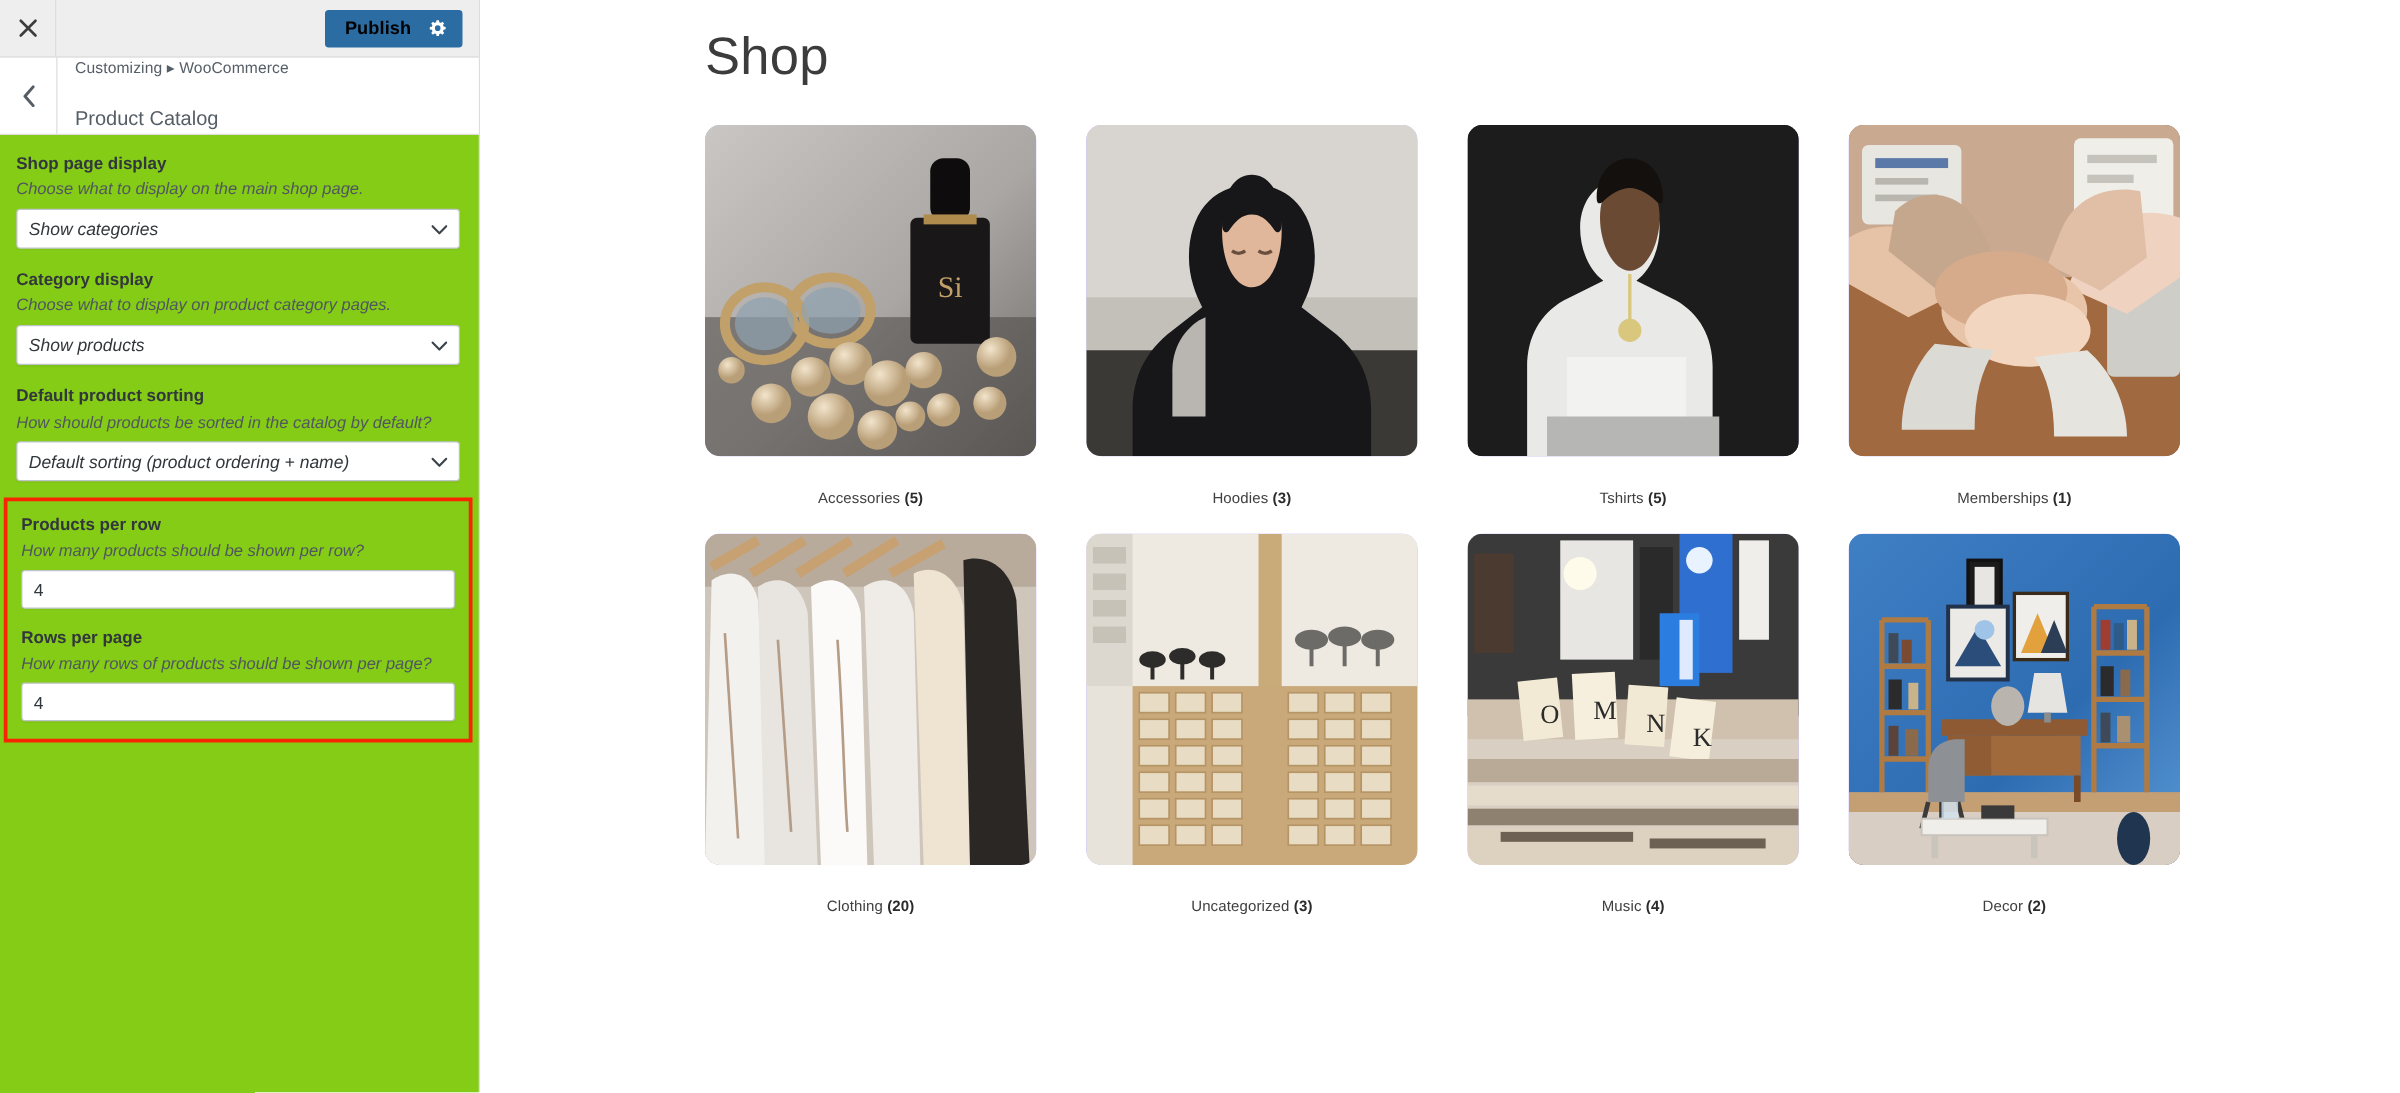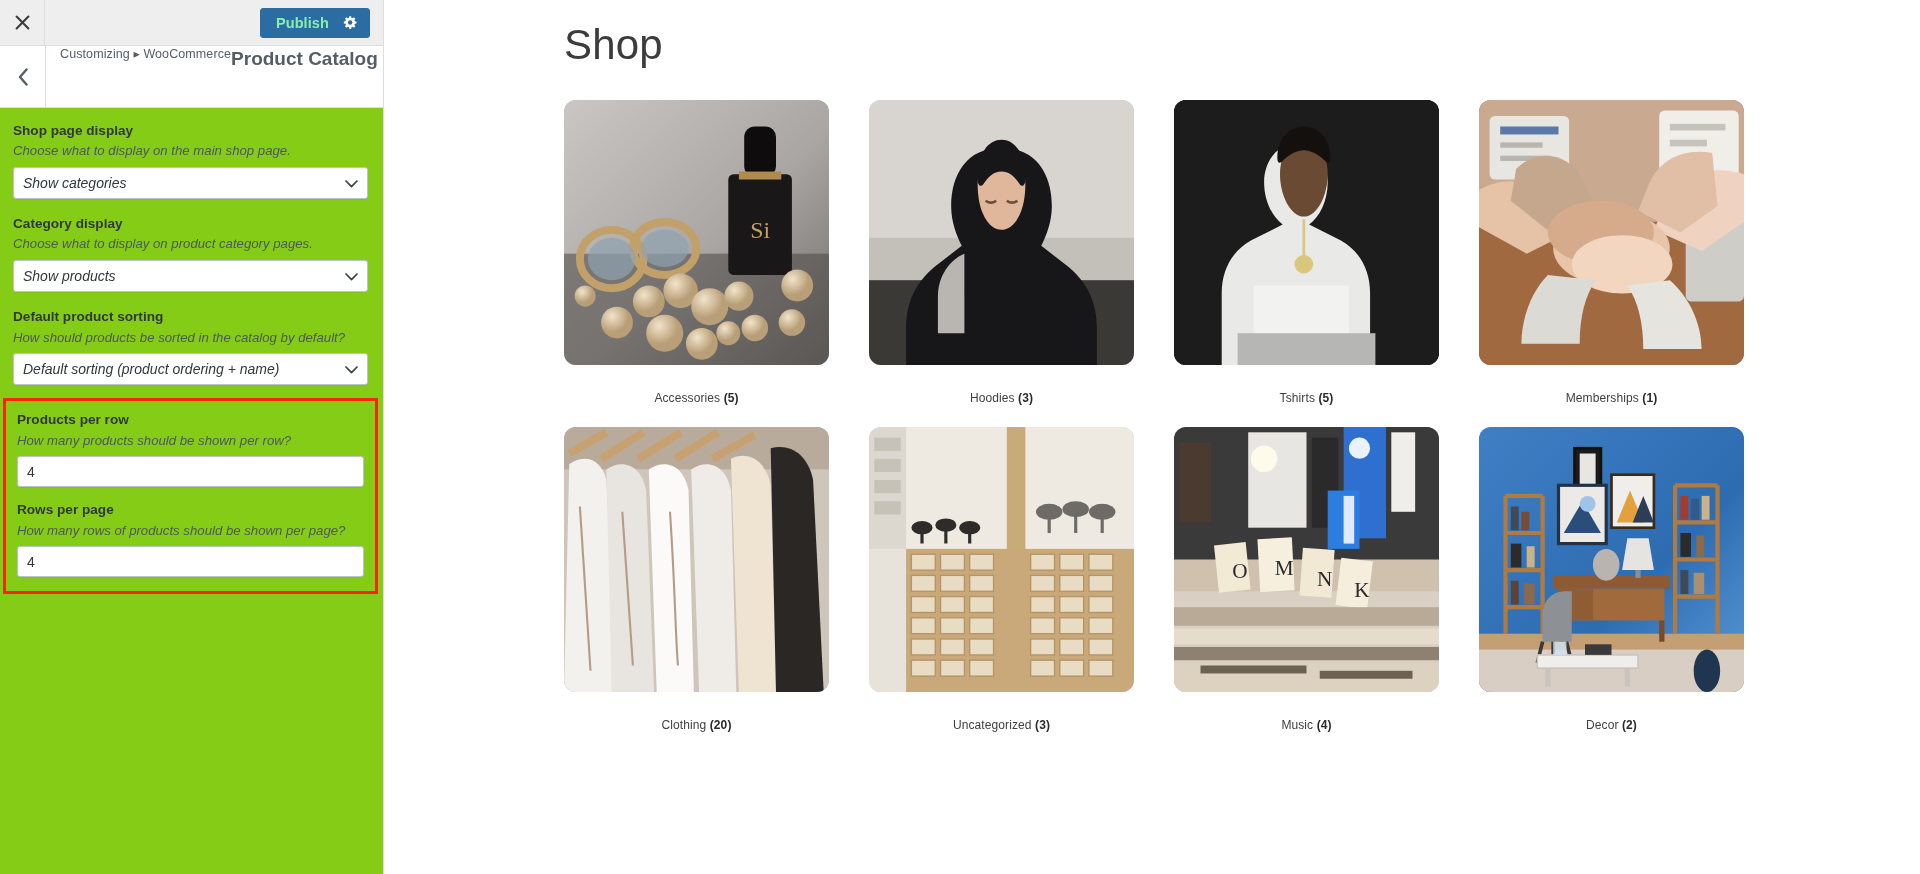--- a/index.html
+++ b/index.html
@@ -45,21 +45,21 @@
   }
   .cust-close svg { display:block; }
   .publish-wrap {
     margin-left: auto;
     margin-right: 13px;
     display: flex;
     align-items: center;
   }
   .publish-btn {
     background: #2b6ca3;
-    color: #86efac;
+    color: #000000;
     border: 1px solid #2b6ca3;
     border-radius: 3px;
     height: 30px;
     padding: 0 11px 0 15px;
     font-size: 14.5px;
     font-weight: 600;
     display: flex;
     align-items: center;
     gap: 14px;
     cursor: pointer;
@@ -76,33 +76,33 @@
     flex: 0 0 62px;
   }
   .back-btn {
     width: 46px;
     display: flex; align-items: center; justify-content: center;
     border-right: 1px solid #dddddd;
     cursor: pointer;
     color: #555;
   }
   .header-titles {
-    display: flex; justify-content: flex-start;
+    display: flex; flex-direction: column; justify-content: space-between;
     padding-left: 14px;
   }
   .breadcrumb {
     font-size: 12.5px;
     color: #555d66;
     line-height: 1.3;
     letter-spacing: .1px;
   }
   .panel-title {
-    font-size: 19px;
+    font-size: 16px;
     color: #555d66;
-    font-weight: 700;
+    font-weight: 400;
     line-height: 1.3;
     margin-top: 1px;
   }
 
   .cust-body {
     flex: 1 1 auto;
     background: #84cc16;
     padding: 14px 15px 0 13px;
     overflow: hidden;
     position: relative;

